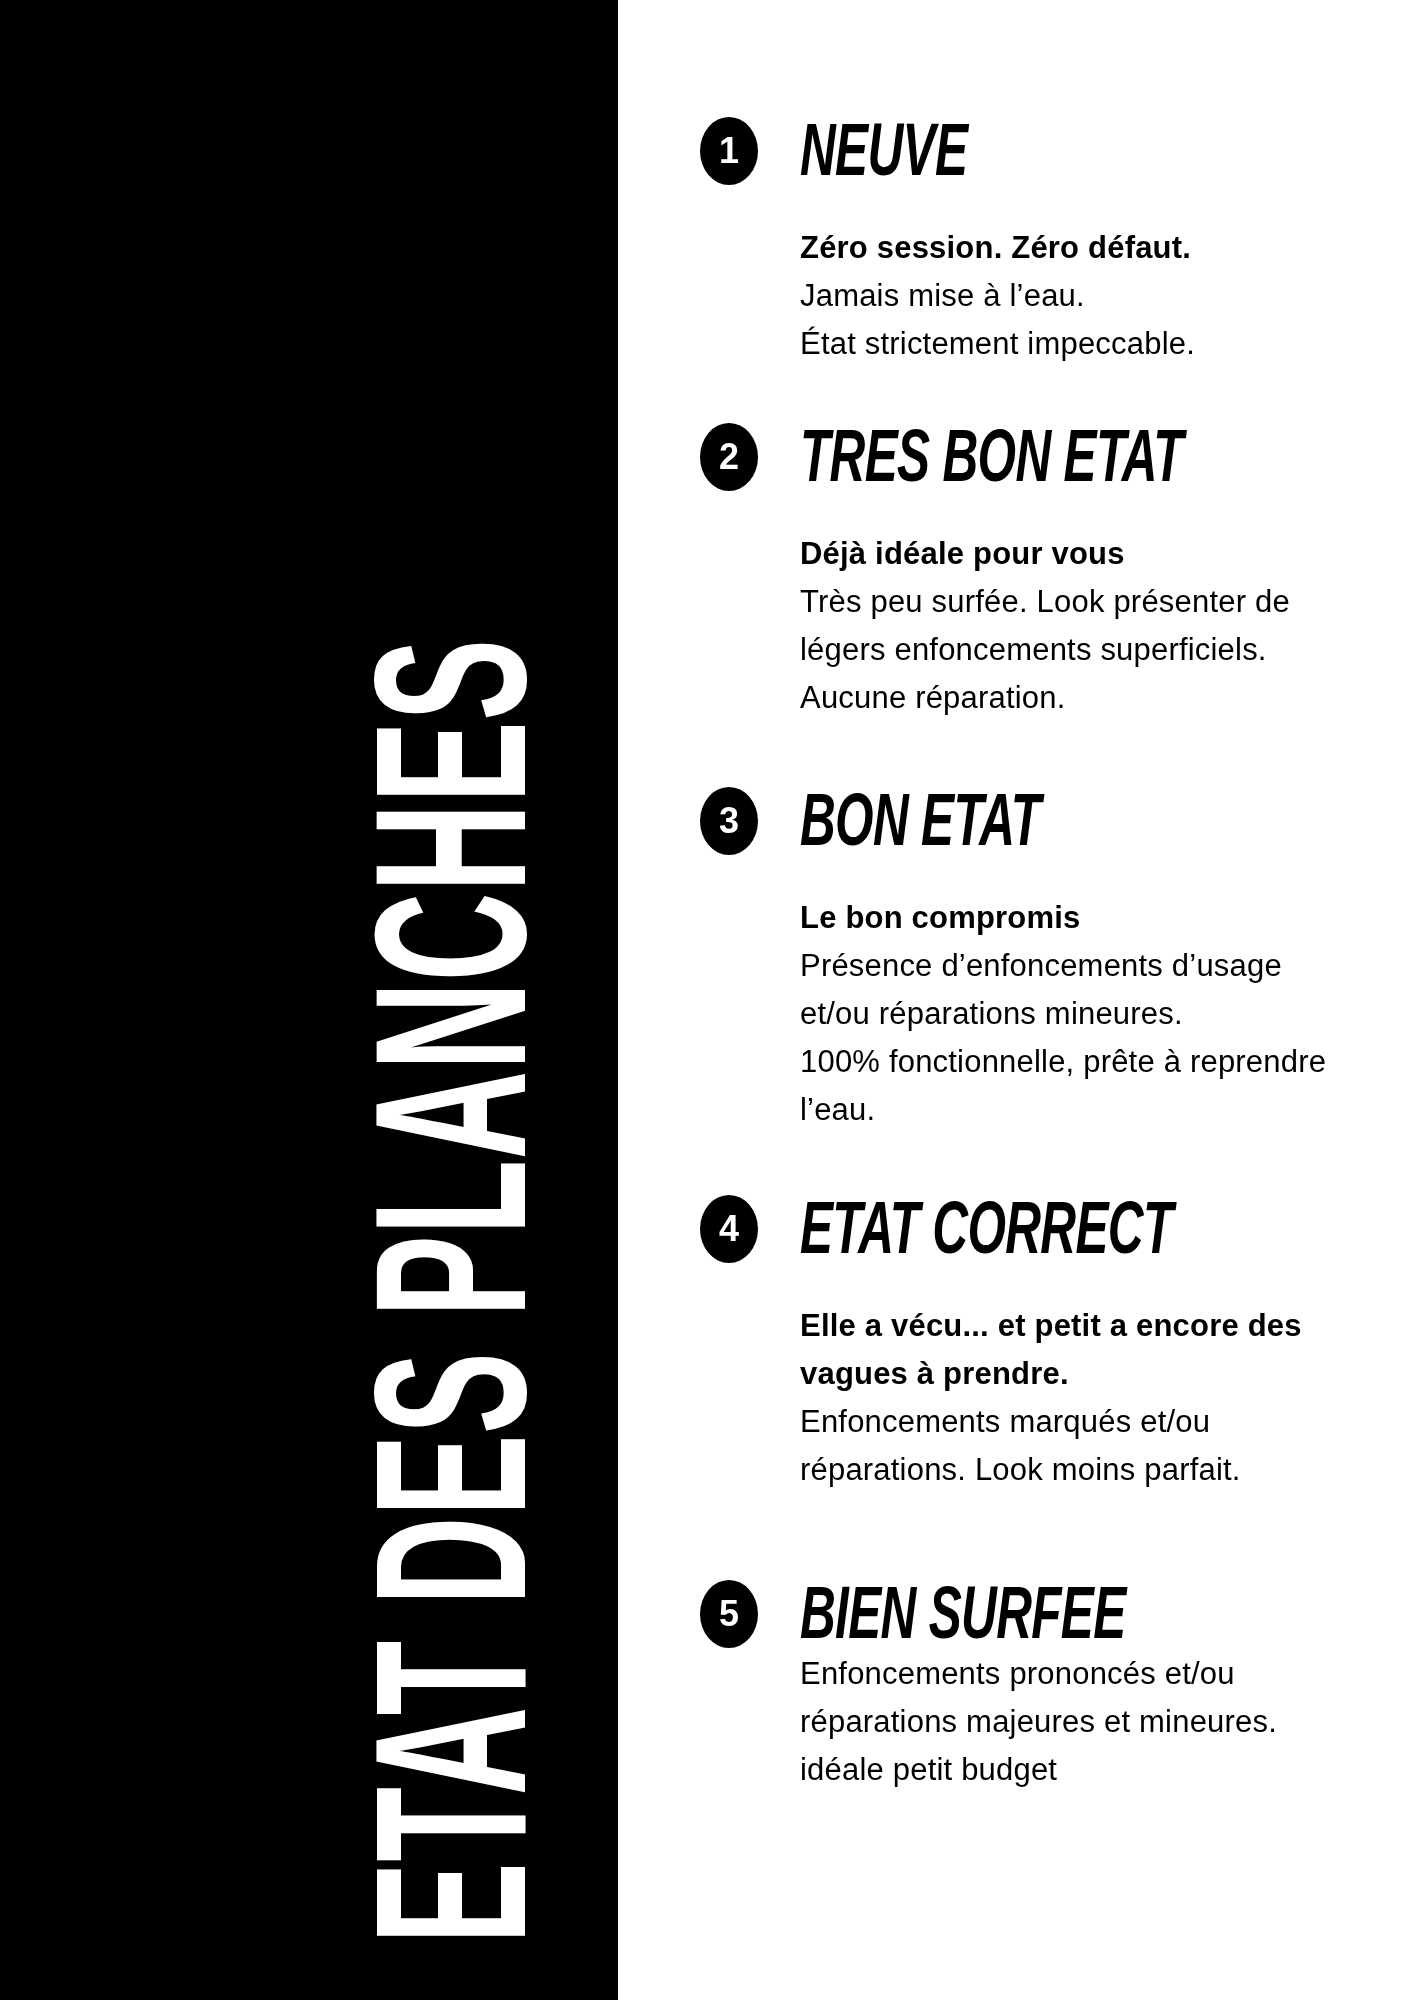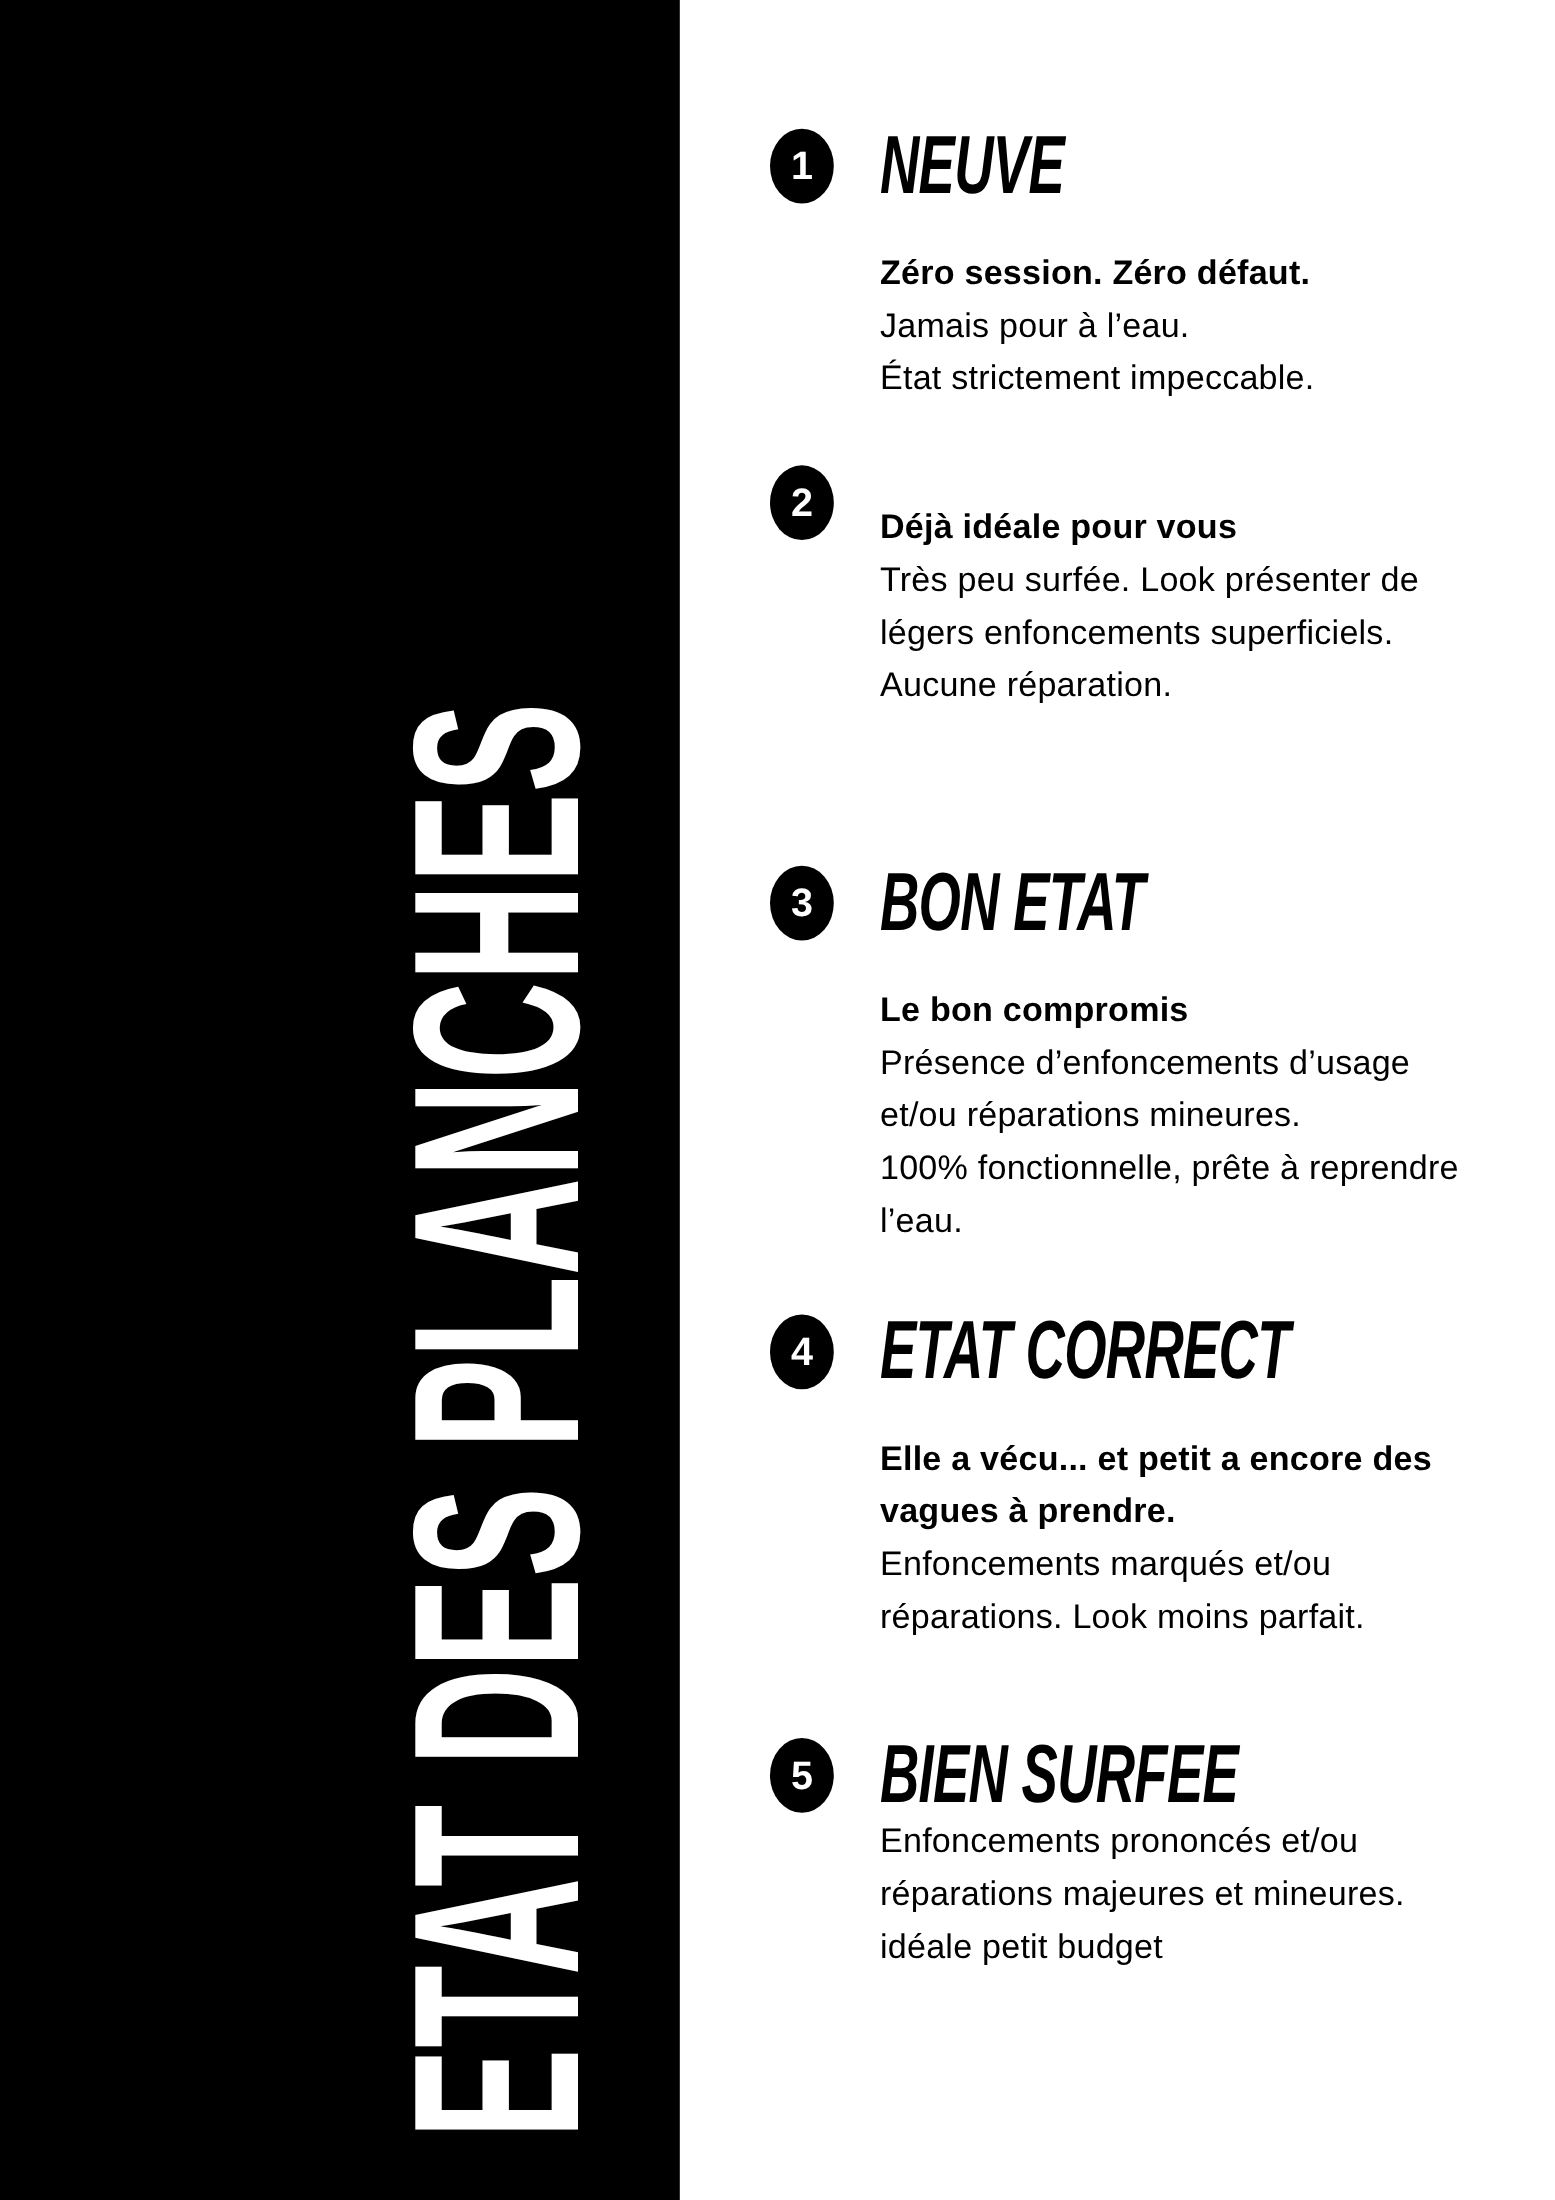--- a/index.html
+++ b/index.html
@@ -116,30 +116,33 @@
 
   <div class="section sec-1">
     <div class="badge">
       <span class="badge-num">1</span>
     </div>
     <div class="sec-text">
       <div class="sec-title-row">
         <span class="sec-title">NEUVE</span>
       </div>
       <div class="sec-lead">Zéro session. Zéro défaut.</div>
-      <div class="sec-body">Jamais pour à l’eau.
+      <div class="sec-body">Jamais mise à l’eau.
 État strictement impeccable.</div>
     </div>
   </div>
 
   <div class="section sec-2">
     <div class="badge">
       <span class="badge-num">2</span>
     </div>
     <div class="sec-text">
+      <div class="sec-title-row">
+        <span class="sec-title">TRES BON ETAT</span>
+      </div>
       <div class="sec-lead">Déjà idéale pour vous</div>
       <div class="sec-body">Très peu surfée. Look présenter de
 légers enfoncements superficiels.
 Aucune réparation.</div>
     </div>
   </div>
 
   <div class="section sec-3">
     <div class="badge">
       <span class="badge-num">3</span>

